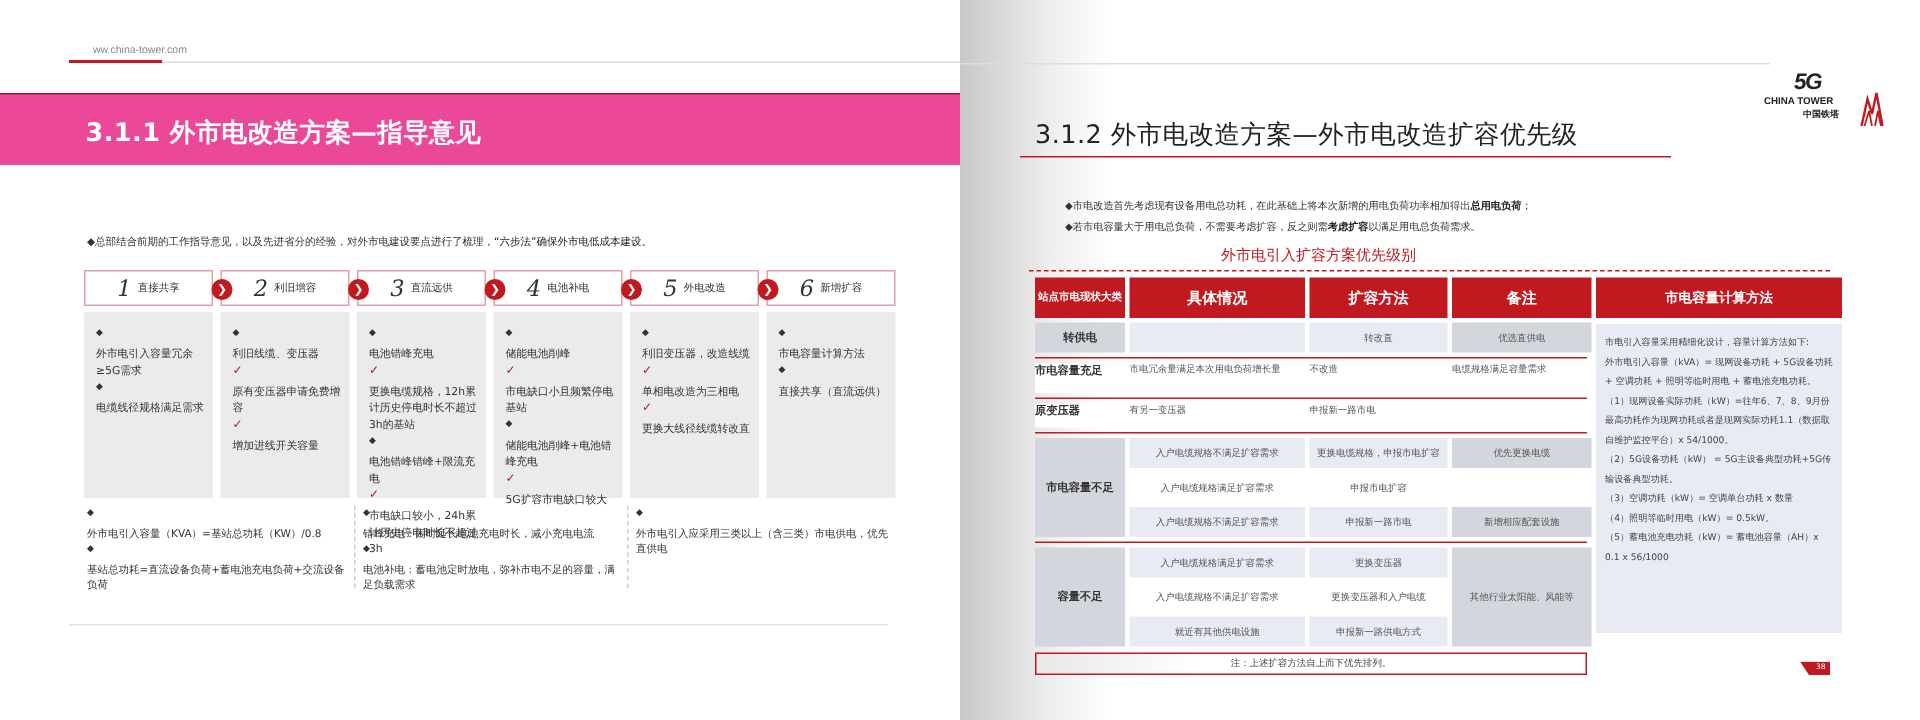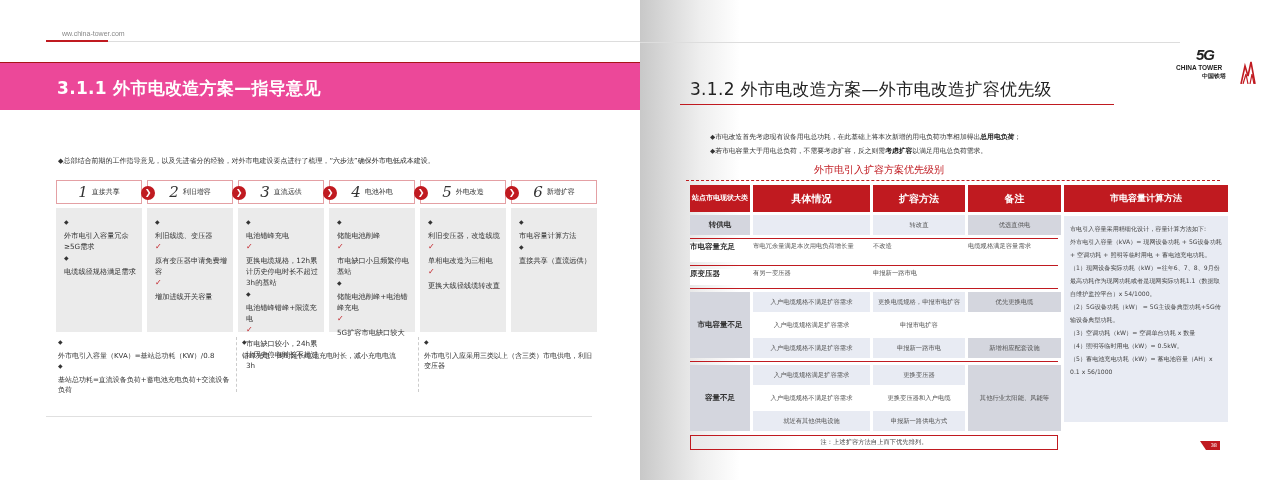--- a/index.html
+++ b/index.html
@@ -236,26 +236,30 @@
           <span class="mk">◆</span>
           <span>基站总功耗=直流设备负荷+蓄电池充电负荷+交流设备负荷</span>
         </div>
     </div>
     <div class="note-div" style="left:180px"></div>
     <div class="note-col" style="left:186px;width:170px">
       <div class="bullet">
           <span class="mk">◆</span>
           <span>错峰充电：闲时延长电池充电时长，减小充电电流</span>
         </div>
+      <div class="bullet">
+          <span class="mk">◆</span>
+          <span>电池补电：蓄电池定时放电，弥补市电不足的容量，满足负载需求</span>
+        </div>
     </div>
     <div class="note-div" style="left:362px"></div>
     <div class="note-col" style="left:368px;width:168px">
       <div class="bullet">
           <span class="mk">◆</span>
-          <span>外市电引入应采用三类以上（含三类）市电供电，利旧变压器</span>
+          <span>外市电引入应采用三类以上（含三类）市电供电，优先直供电</span>
         </div>
     </div>
   </div>
   <div class="bottom-rule"></div>
 </div>
 
 <div class="right-page">
   <div class="spine"></div>
   <div class="right-top-rule"></div>
 

